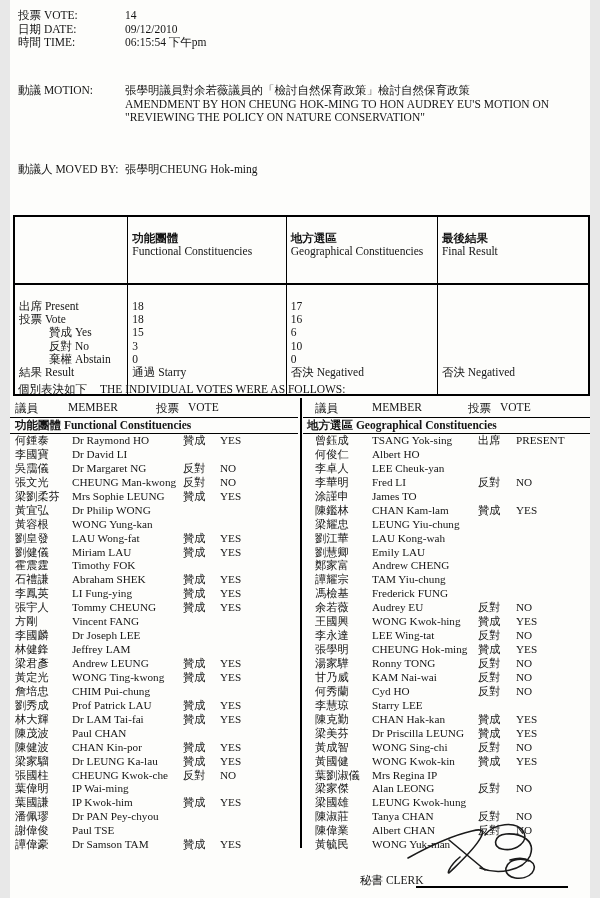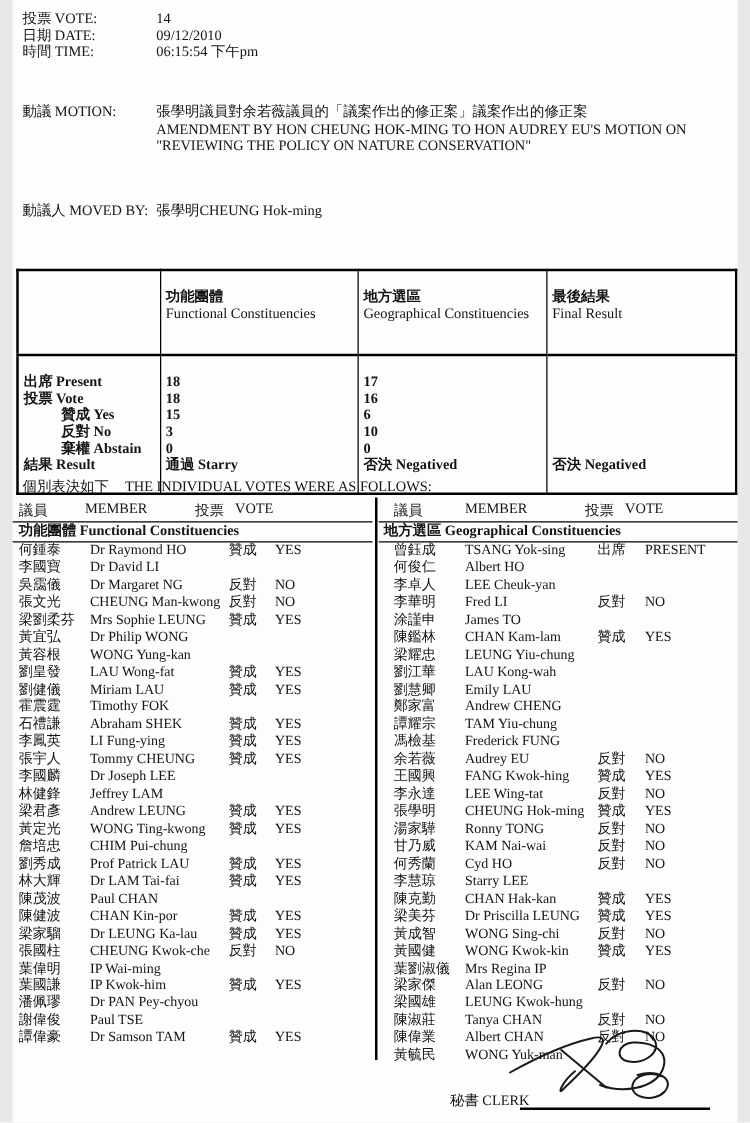--- a/index.html
+++ b/index.html
@@ -18,21 +18,21 @@
   .motion .lines{margin-left:107px;}
   
   .movedby{position:absolute;top:162px;left:8px;line-height:14px;}
   .movedby .lbl{display:inline-block;width:107px;}
   
   table.summary{position:absolute;top:215px;left:3px;border-collapse:collapse;table-layout:fixed;}
   table.summary td{border:1px solid #000;vertical-align:top;padding:15px 4px;line-height:13.2px;}
   table.summary{border:2px solid #000;}
   table.summary tr.hd td{height:36px;border-bottom:2px solid #000;}
   table.summary .cn{font-weight:bold;}
-  .sline{height:13.2px;white-space:nowrap;font-weight:bold;}
+  .sline{height:13.2px;white-space:nowrap;}
   .sline.ind{padding-left:30px;}
   .c0{width:106px}.c1{width:160px}.c2{width:151px}.c3{width:151px}
   
   .intro{position:absolute;top:382px;left:8px;}
   .intro .cnpart{display:inline-block;width:82px;}
   .votes{position:absolute;top:398px;left:0;width:600px;height:460px;}
   .vdivider{position:absolute;left:290px;top:0;height:450px;border-left:2px solid #000;}
   .half{position:absolute;top:0;}
   .half-left{left:0;width:288px;}
   .half-right{left:293px;width:307px;}
@@ -65,21 +65,21 @@
       <span class="lbl">日期 DATE:</span><span>09/12/2010</span>
     </div>
     <div>
       <span class="lbl">時間 TIME:</span><span>06:15:54 下午pm</span>
     </div>
   </div>
 
   <div class="motion">
     <span class="lbl">動議 MOTION:</span>
     <div class="lines">
-      <div>張學明議員對余若薇議員的「議案作出的修正案」議案作出的修正案</div>
+      <div>張學明議員對余若薇議員的「檢討自然保育政策」檢討自然保育政策</div>
       <div>AMENDMENT BY HON CHEUNG HOK-MING TO HON AUDREY EU'S MOTION ON</div>
       <div>"REVIEWING THE POLICY ON NATURE CONSERVATION"</div>
     </div>
   </div>
 
   <div class="movedby">
     <span class="lbl">動議人 MOVED BY:</span><span>張學明CHEUNG Hok-ming</span>
   </div>
 
   <table class="summary">
@@ -222,20 +222,26 @@
             <span class="c-votecn">贊成</span>
             <span class="c-voteen">YES</span>
           </div>
           <div class="vrow">
             <span class="c-name">張宇人</span>
             <span class="c-member">Tommy CHEUNG</span>
             <span class="c-votecn">贊成</span>
             <span class="c-voteen">YES</span>
           </div>
           <div class="vrow">
+            <span class="c-name">方剛</span>
+            <span class="c-member">Vincent FANG</span>
+            <span class="c-votecn"></span>
+            <span class="c-voteen"></span>
+          </div>
+          <div class="vrow">
             <span class="c-name">李國麟</span>
             <span class="c-member">Dr Joseph LEE</span>
             <span class="c-votecn"></span>
             <span class="c-voteen"></span>
           </div>
           <div class="vrow">
             <span class="c-name">林健鋒</span>
             <span class="c-member">Jeffrey LAM</span>
             <span class="c-votecn"></span>
             <span class="c-voteen"></span>
@@ -409,21 +415,21 @@
             <span class="c-voteen"></span>
           </div>
           <div class="vrow">
             <span class="c-name">余若薇</span>
             <span class="c-member">Audrey EU</span>
             <span class="c-votecn">反對</span>
             <span class="c-voteen">NO</span>
           </div>
           <div class="vrow">
             <span class="c-name">王國興</span>
-            <span class="c-member">FANG Kwok-hing</span>
+            <span class="c-member">WONG Kwok-hing</span>
             <span class="c-votecn">贊成</span>
             <span class="c-voteen">YES</span>
           </div>
           <div class="vrow">
             <span class="c-name">李永達</span>
             <span class="c-member">LEE Wing-tat</span>
             <span class="c-votecn">反對</span>
             <span class="c-voteen">NO</span>
           </div>
           <div class="vrow">

